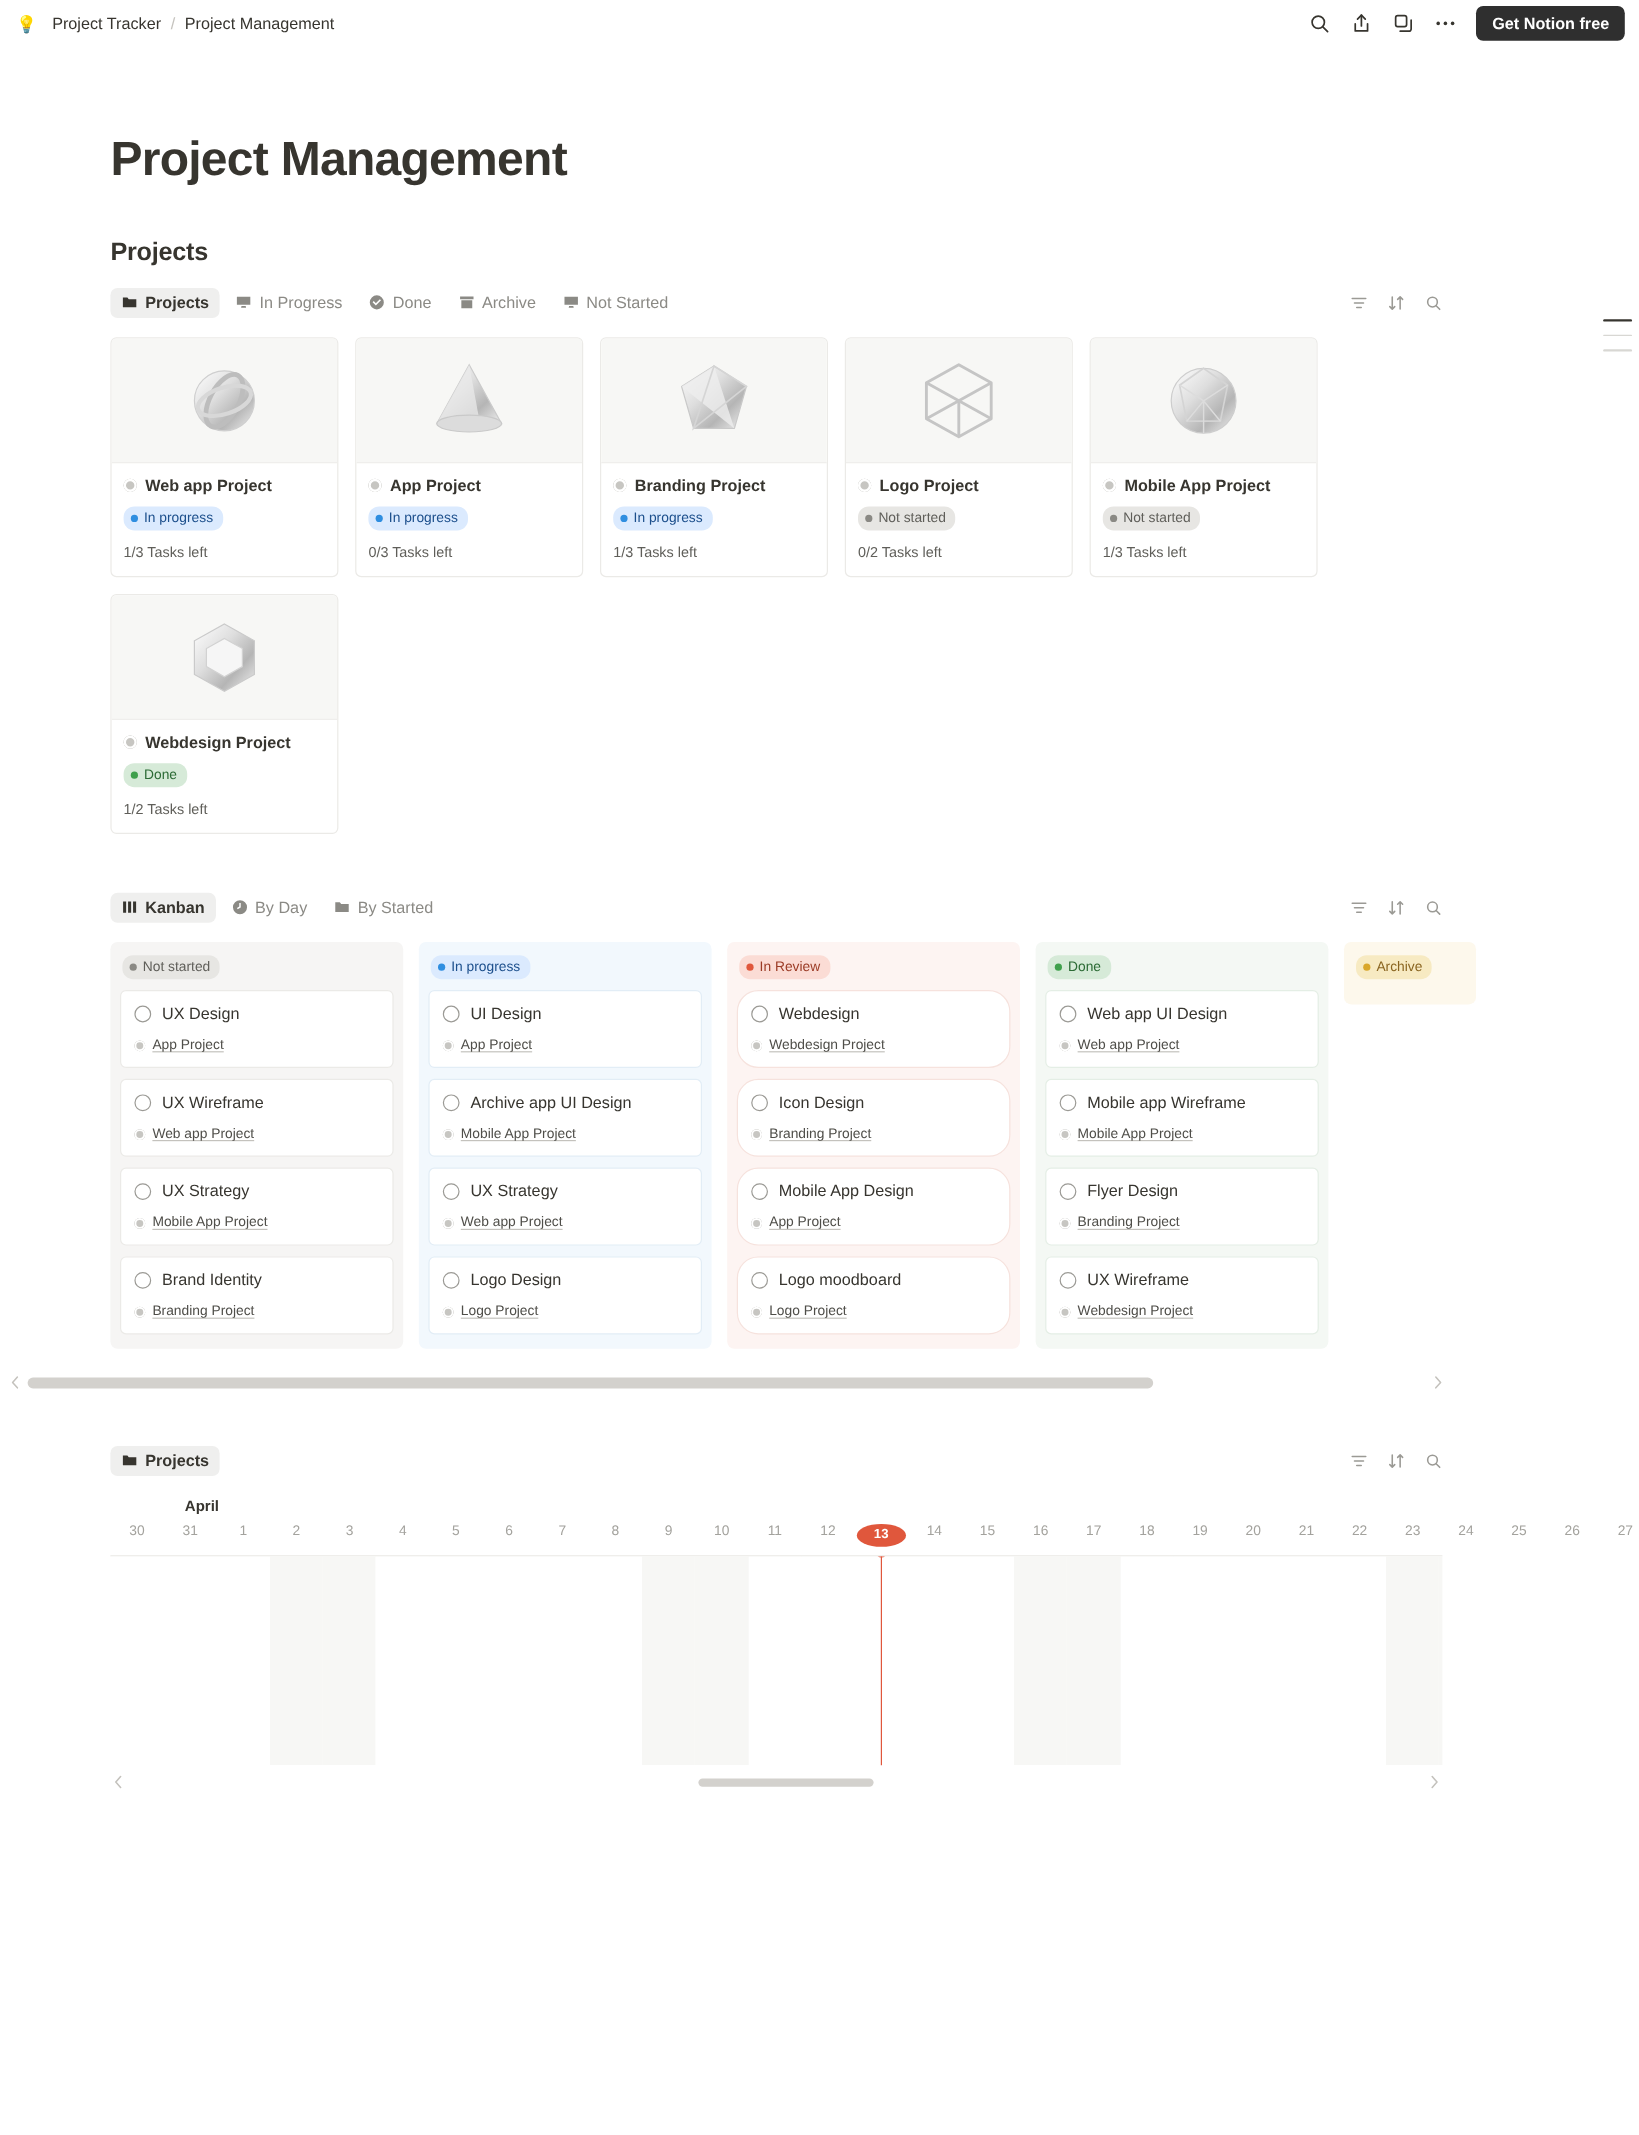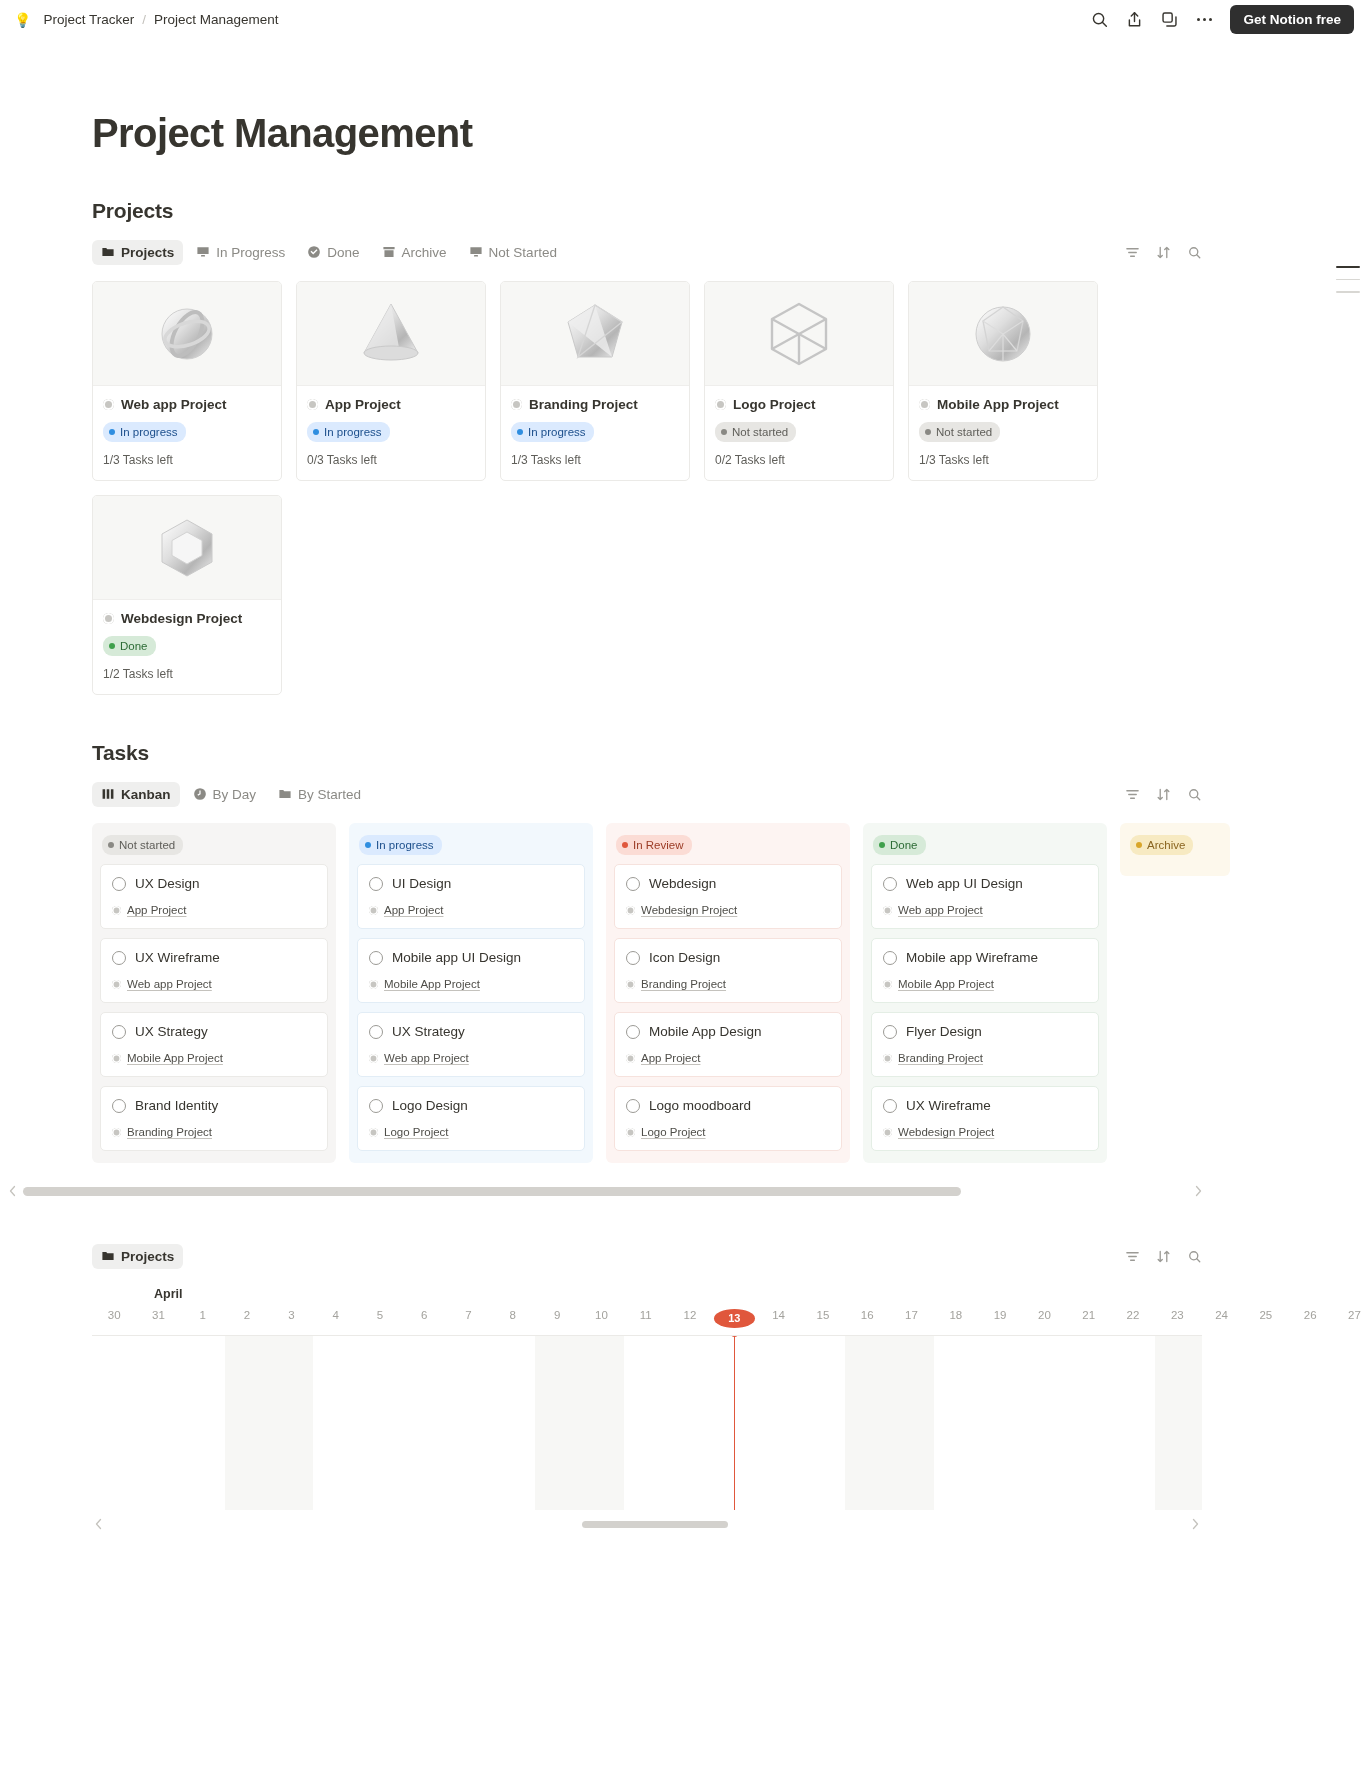--- a/index.html
+++ b/index.html
@@ -212,21 +212,21 @@
   .tcard {
     background: #ffffff;
     border: 1px solid #ebeae7;
     border-radius: 5px;
     padding: 11px 11px 12px 11px;
     margin-bottom: 9px;
     cursor: pointer;
   }
   .tcard:last-child { margin-bottom: 0; text-align: center; }
   .kcol.c-inprogress .tcard { border-color: #e2edf6; }
-  .kcol.c-inreview .tcard { border-color: #f6e2dd; }
+  .kcol.c-inreview .tcard { border-color: #f6e2dd; border-radius: 18px; }
   .kcol.c-done .tcard { border-color: #e4eee5; }
   .tcard-title {
     display: flex;
     align-items: center;
     gap: 9px;
     font-size: 13.5px;
     color: #37352f;
   }
   .tcheck {
     width: 14px; height: 14px; flex: none;
@@ -590,21 +590,20 @@
                 <span>Webdesign Project</span>
               </div><div class="pill done">
                 <i></i>
                 <span>Done</span>
               </div><div class="pcard-meta">1/2 Tasks left</div></div>
           </div>
         </div>
     </div>
 
     <div class="sec-tasks">
-      <h2 class="section-title">Tasks</h2>
 
       <div class="viewbar">
         <div class="vtabs" id="task-tabs">
             <div class="vtab active">
               <svg width="14" height="14" viewBox="0 0 16 16" fill="currentColor">
                 <path d="M1.8 2.6h2.9v10.8H1.8zM6.55 2.6h2.9v10.8h-2.9zM11.3 2.6h2.9v10.8h-2.9z"></path>
               </svg>
               <span>Kanban</span>
             </div>
             <div class="vtab">
@@ -696,21 +695,21 @@
                   <span>UI Design</span>
                 </div>
                 <div class="tcard-proj">
                   <span class="pdot"></span>
                   <span>App Project</span>
                 </div>
               </div>
               <div class="tcard">
                 <div class="tcard-title">
                   <span class="tcheck"></span>
-                  <span>Mobile app UI Design</span>
+                  <span>Archive app UI Design</span>
                 </div>
                 <div class="tcard-proj">
                   <span class="pdot"></span>
                   <span>Mobile App Project</span>
                 </div>
               </div>
               <div class="tcard">
                 <div class="tcard-title">
                   <span class="tcheck"></span>
                   <span>UX Strategy</span>

